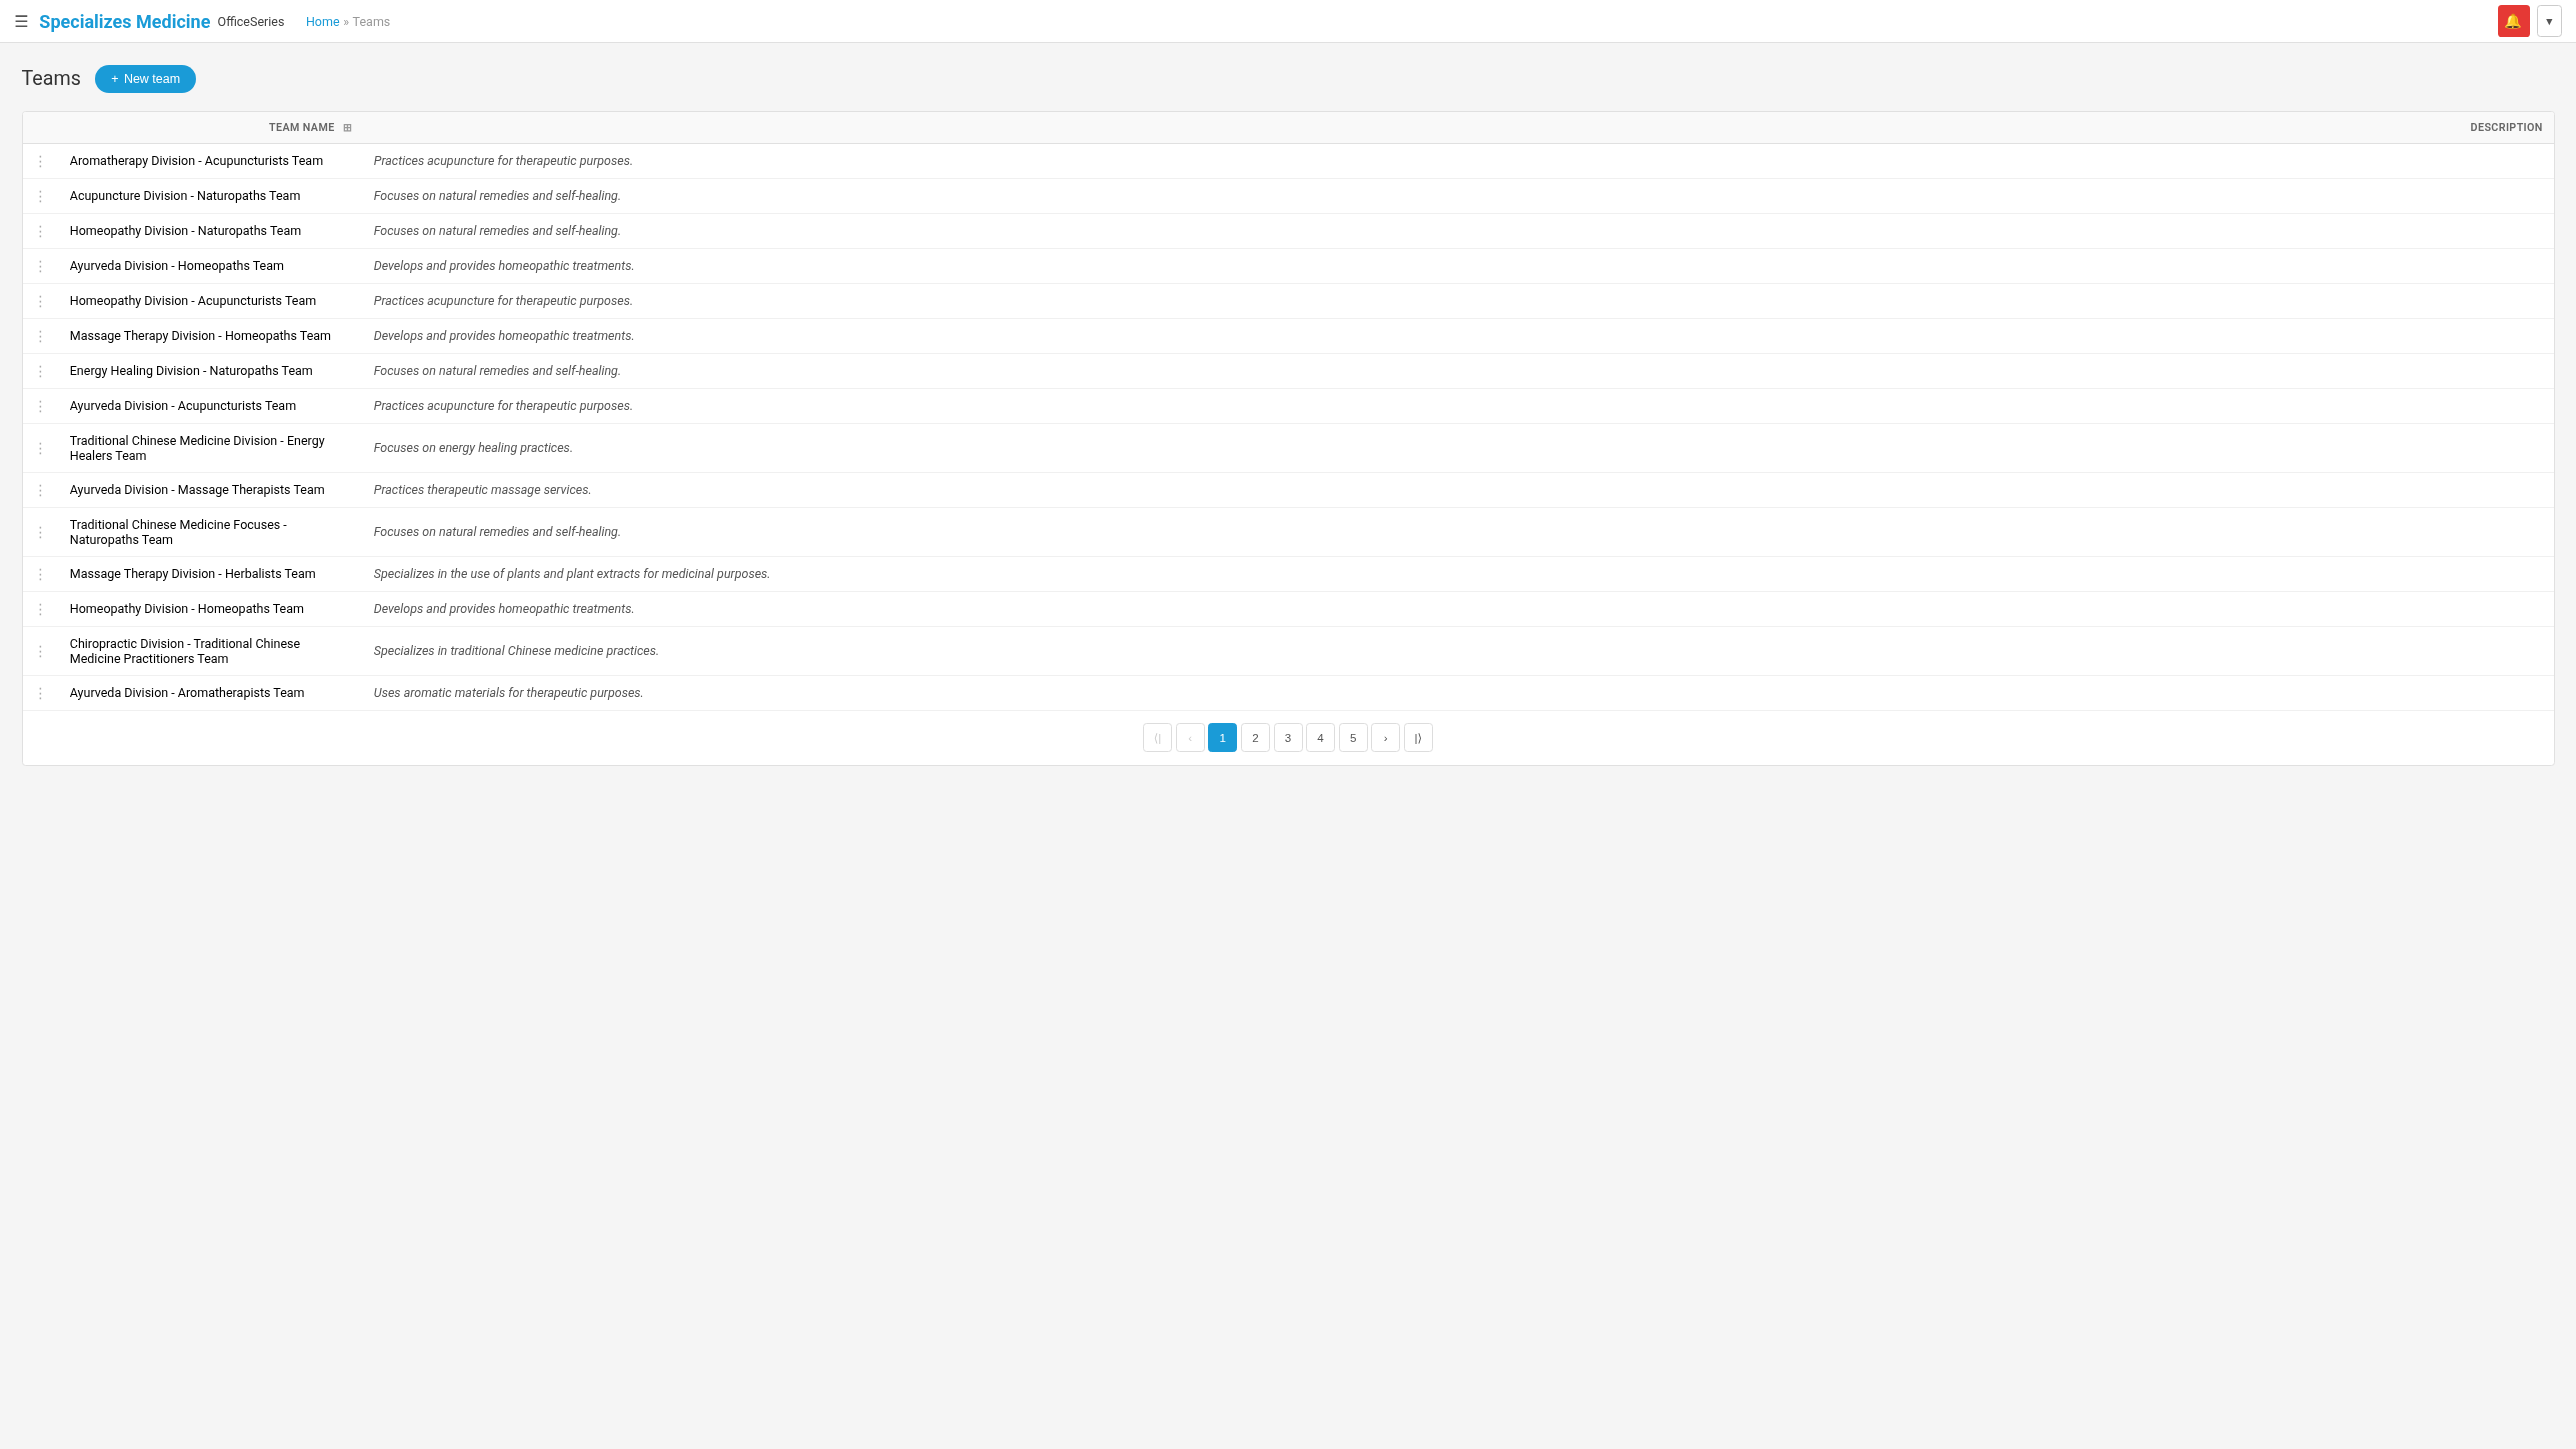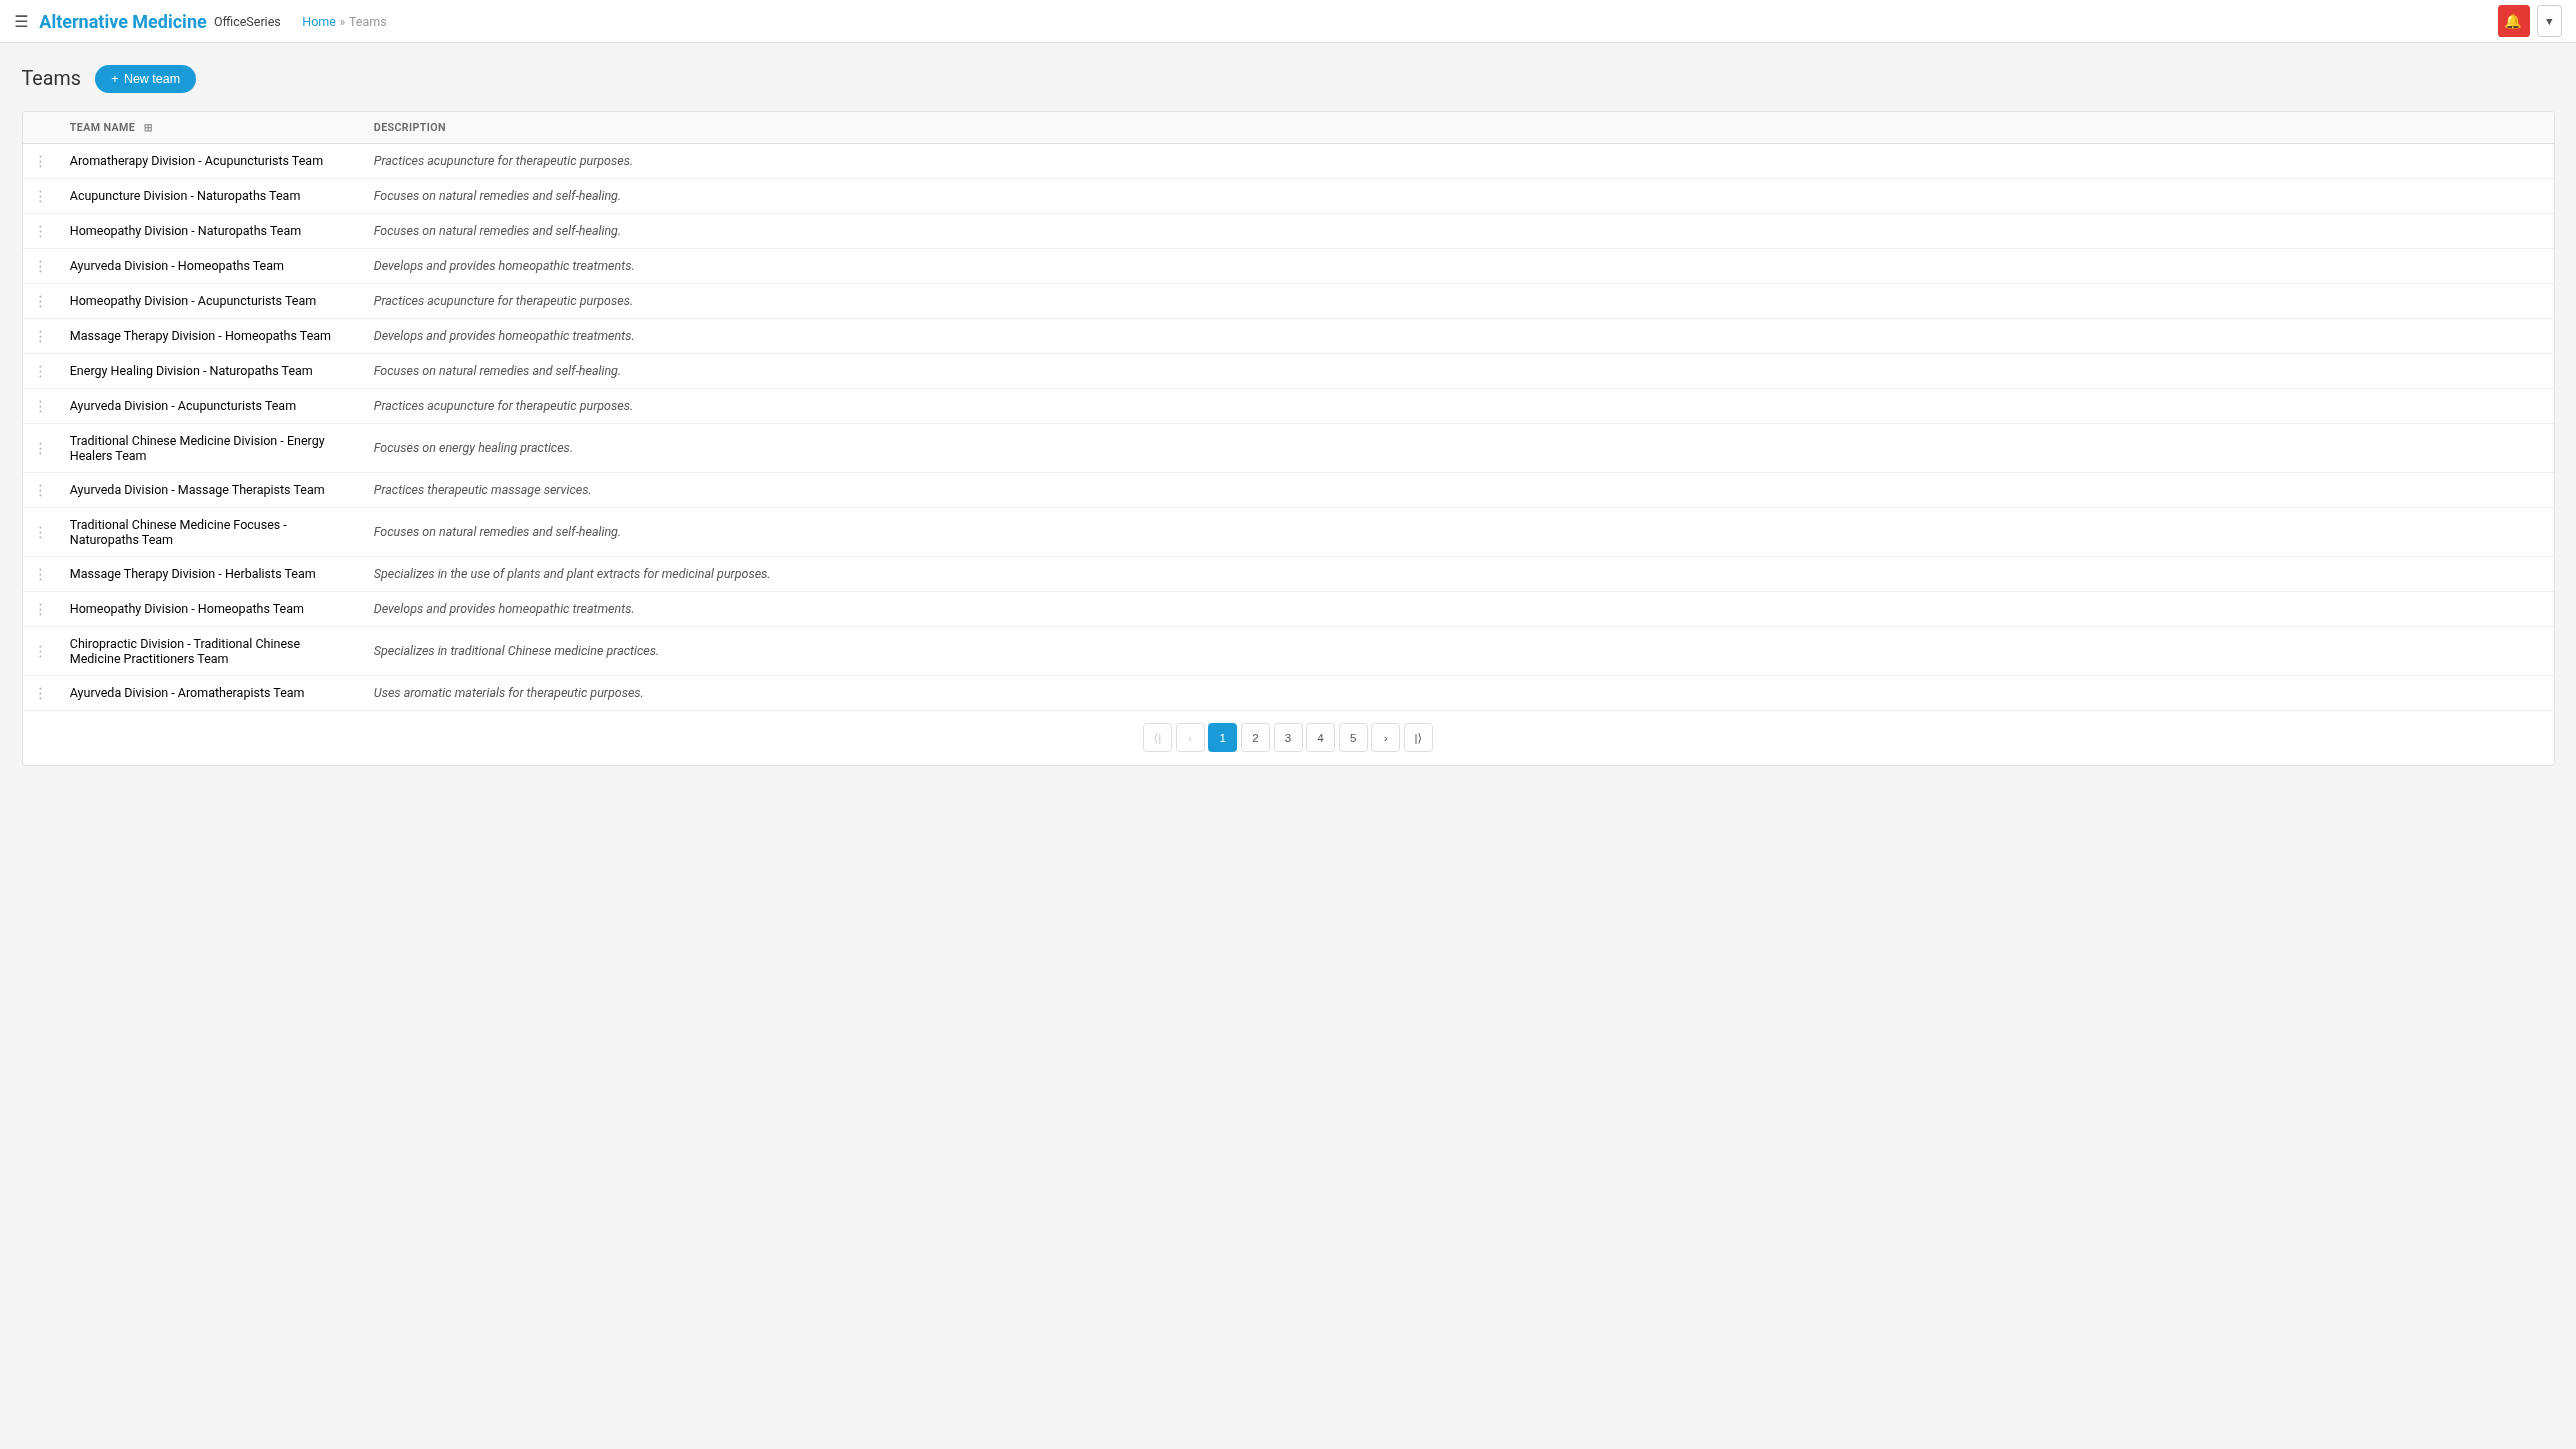--- a/index.html
+++ b/index.html
@@ -23,21 +23,21 @@
 
     
     .page-header { display: flex; align-items: center; gap: 14.3px; margin-bottom: 18px; }
     .page-title { font-size: 19.7px; font-weight: 400; color: #333; }
     .new-team-btn { background: #1a9bd7; color: white; border: none; border-radius: 18px; padding: 7.2px 16px; font-size: 12.5px; cursor: pointer; display: flex; align-items: center; gap: 5.4px; }
 
     
     .table-container { background: #fff; border: 0.9px solid #e0e0e0; border-radius: 3.6px; overflow: hidden; }
     table { width: 100%; border-collapse: collapse; }
     thead tr { background: #f9f9f9; }
-    thead th { padding: 9px 10.7px; text-align: left; font-size: 10.7px; font-weight: 600; color: #666; text-transform: uppercase; letter-spacing: 0.4px; border-bottom: 0.9px solid #e0e0e0; }
+    thead th { padding: 9px 10.7px; text-align: right; font-size: 10.7px; font-weight: 600; color: #666; text-transform: uppercase; letter-spacing: 0.4px; border-bottom: 0.9px solid #e0e0e0; }
     .th-team-name { width: 304px; }
     .th-menu { width: 36px; }
     .filter-icon { color: #999; cursor: pointer; margin-left: 5.4px; }
 
     tbody tr { border-bottom: 0.9px solid #f0f0f0; }
     tbody tr:last-child { border-bottom: none; }
     tbody td { padding: 9px 10.7px; vertical-align: middle; }
 
     .td-menu { width: 36px; }
     .dots-menu { color: #aaa; cursor: pointer; font-size: 14.3px; letter-spacing: 0.9px; display: flex; align-items: center; justify-content: center; }
@@ -50,21 +50,21 @@
     .pagination { display: flex; justify-content: center; align-items: center; padding: 12.5px 0; gap: 3.6px; border-top: 0.9px solid #f0f0f0; }
     .page-btn { border: 0.9px solid #ddd; background: white; color: #555; width: 29px; height: 29px; display: flex; align-items: center; justify-content: center; border-radius: 3.6px; cursor: pointer; font-size: 11.6px; }
     .page-btn.active { background: #1a9bd7; color: white; border-color: #1a9bd7; }
     .page-btn.disabled { color: #ccc; cursor: not-allowed; }
   </style>
 </head>
 <body>
 
 <header class="header">
   <span class="header-menu-icon">☰</span>
-  <span class="header-app-title">Alternative Medicine</span>
+  <span class="header-app-title">Specializes Medicine</span>
   <span class="header-series">OfficeSeries</span>
   <nav class="header-breadcrumb">
     <a>Home</a>
     <span>»</span>
     <span>Teams</span>
   </nav>
   <div class="header-spacer"></div>
   <div class="header-right">
     <button class="bell-btn">
       <span>🔔</span>

